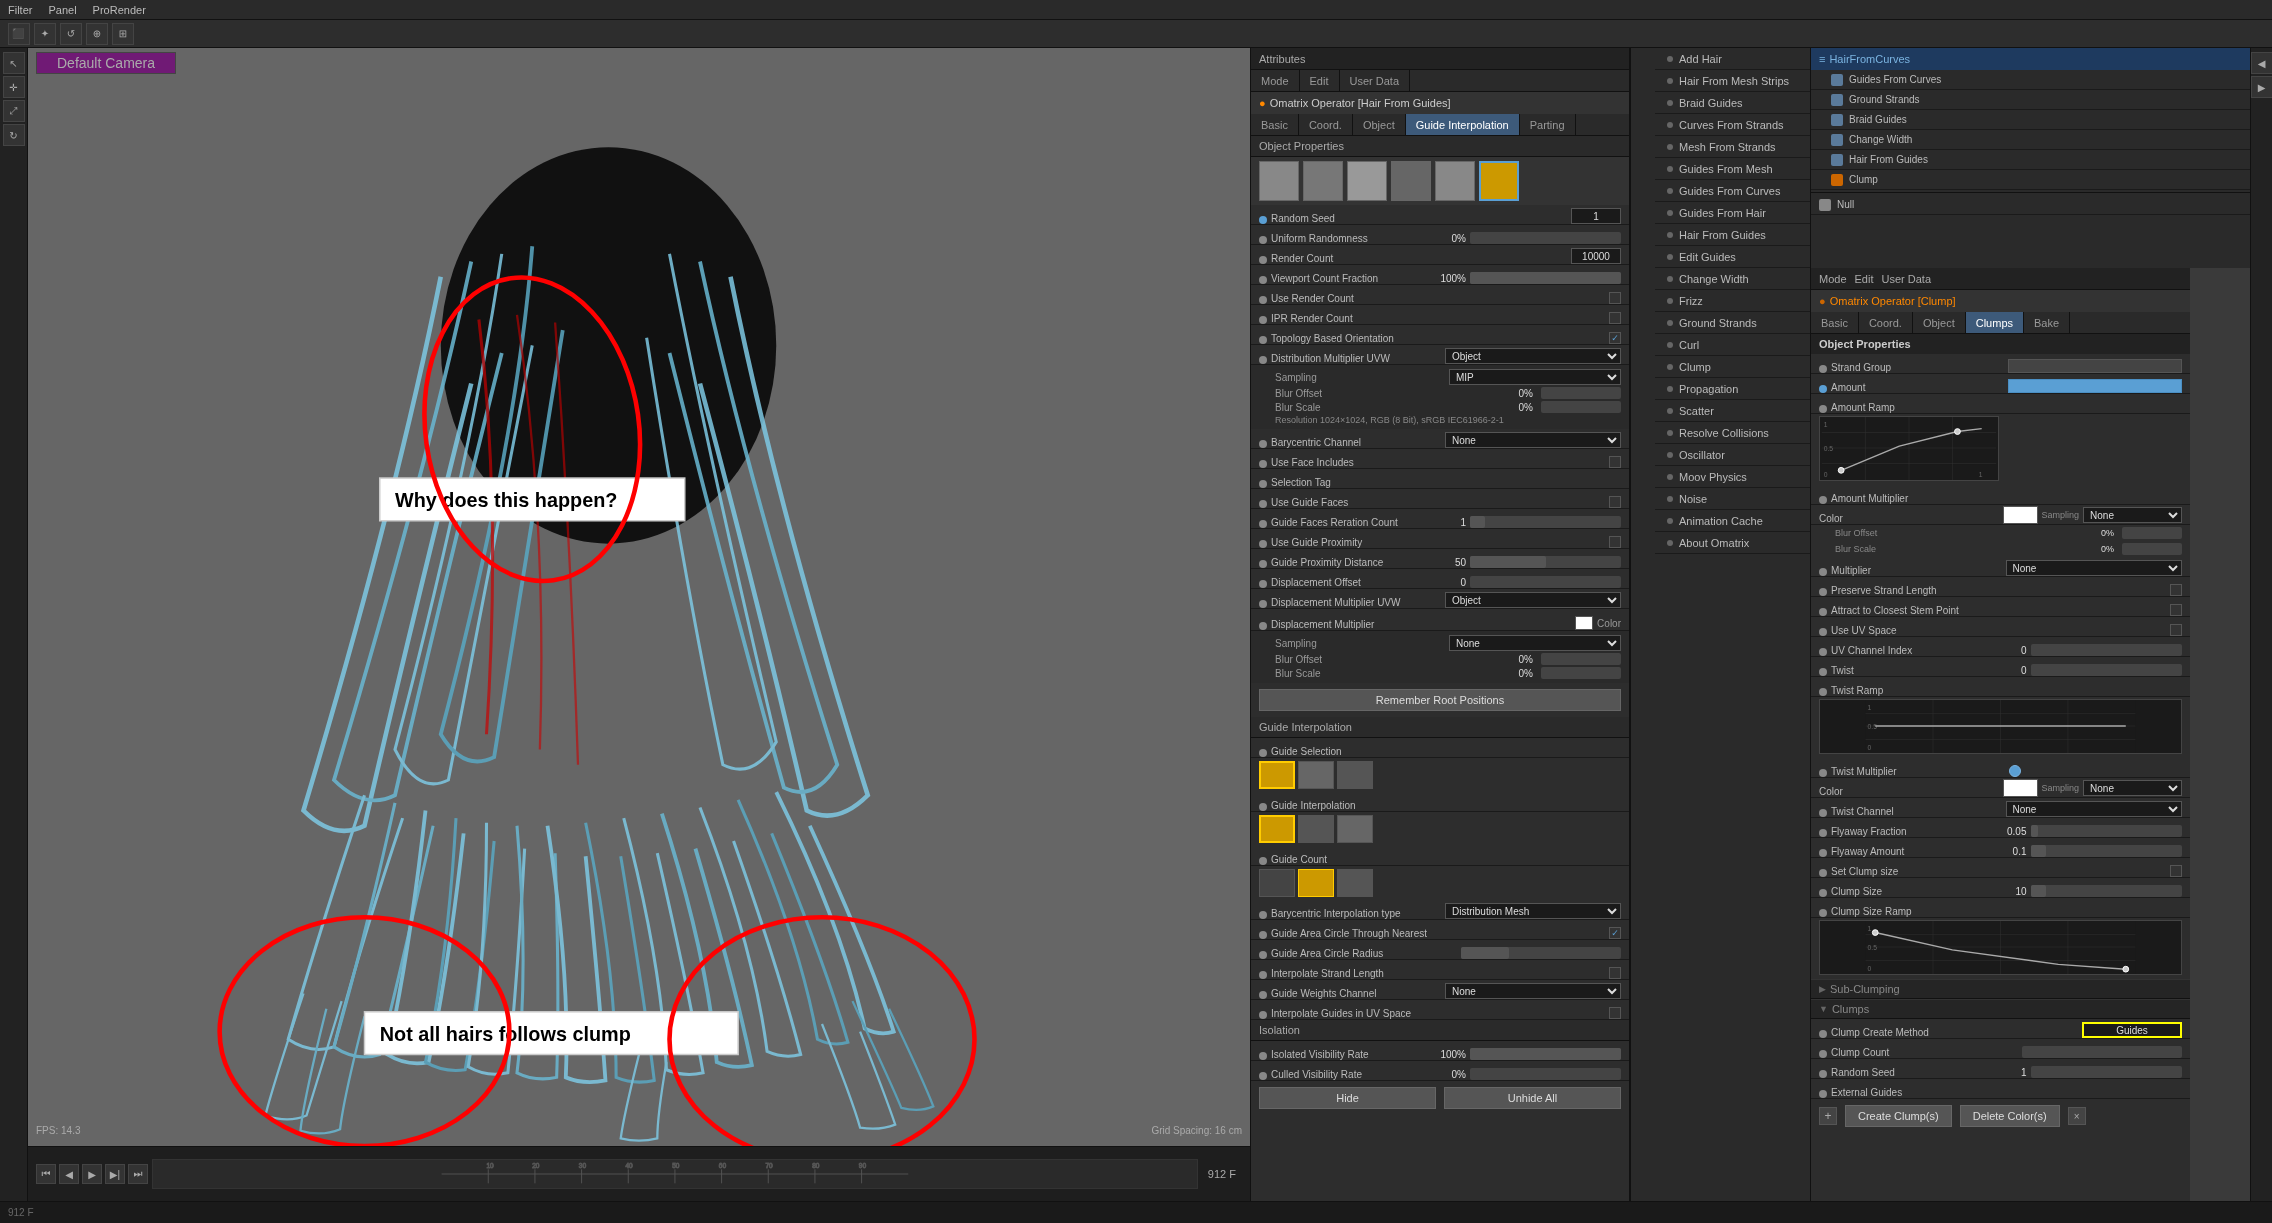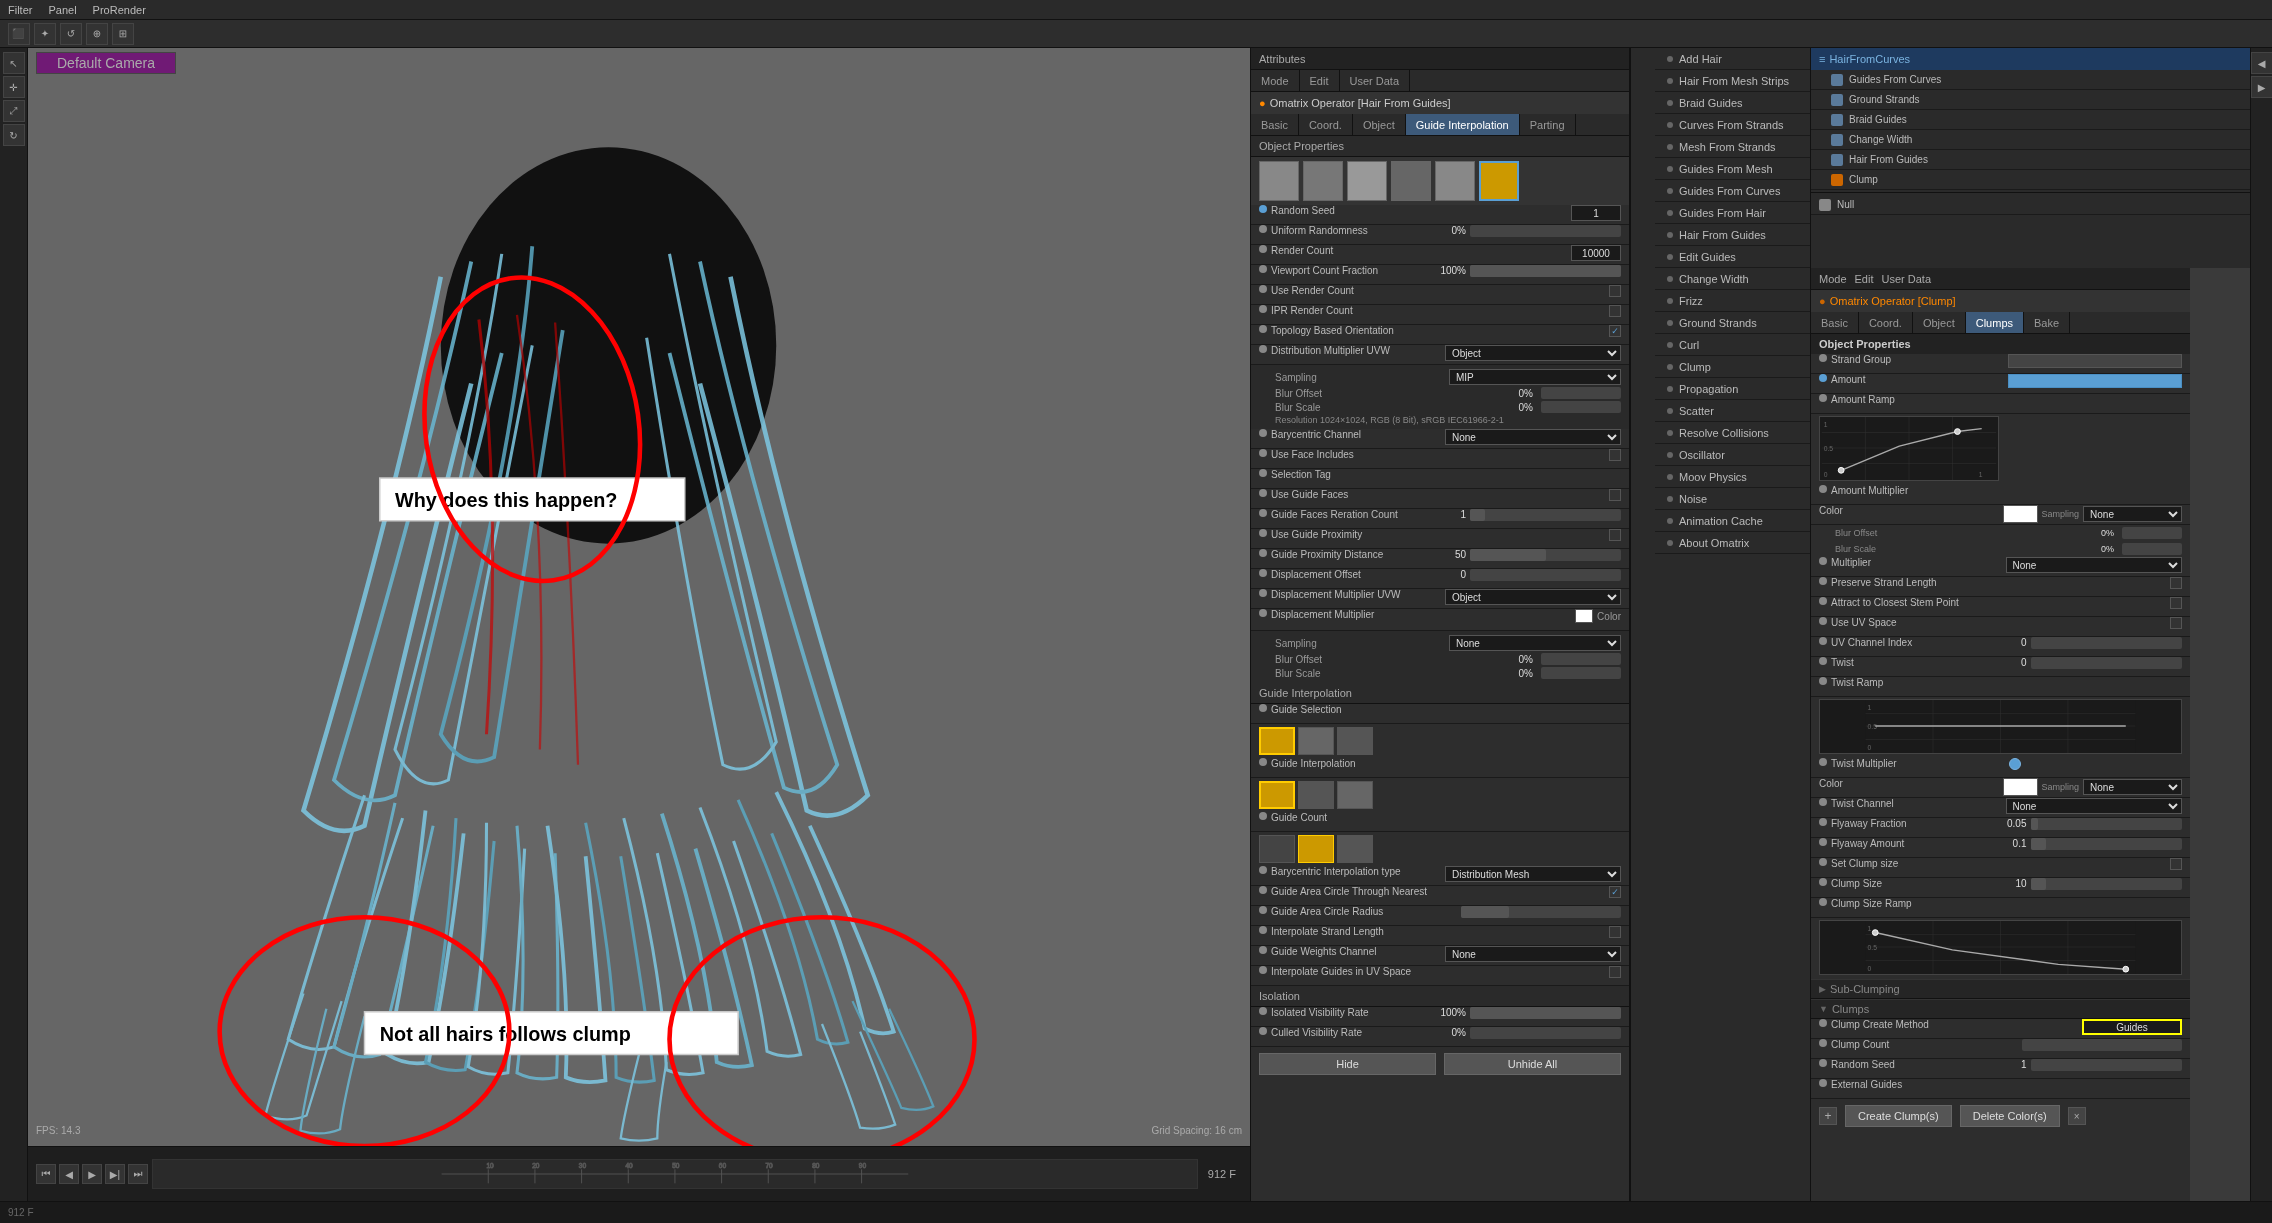--- a/index.html
+++ b/index.html
@@ -136,21 +136,21 @@
     .section-label {
       background: #2a2a2a;
       padding: 4px 8px;
       font-size: 11px;
       color: #aaa;
       border-bottom: 1px solid #111;
     }
 
     .prop-row {
       display: flex;
-      align-items: flex-start;
+      align-items: flex-end;
       height: 20px;
       padding: 0 8px;
       border-bottom: 1px solid #1a1a1a;
       gap: 4px;
     }
 
     .prop-dot {
       width: 8px;
       height: 8px;
       border-radius: 50%;
@@ -961,20 +961,23 @@
         </div>
         <div style="display:flex;gap:8px;align-items:center;">
           <span style="color:#999;font-size:10px;flex:1;">Blur Scale</span>
           <span style="color:#ddd;font-size:10px;">0%</span>
           <div class="prop-slider" style="width:80px;">
               <div class="prop-slider-fill" style="width:0%"></div>
             </div>
         </div>
       </div>
 
+      <div style="padding:6px 8px;">
+        <button class="prop-button" style="width:100%;justify-content:center;">Remember Root Positions</button>
+      </div>
 
       <div class="section-label">Guide Interpolation</div>
 
       <div class="prop-row">
         <div class="prop-dot"></div>
         <span class="prop-label">Guide Selection</span>
       </div>
 
       <div class="guide-thumbs">
         <div class="guide-thumb selected"></div>

